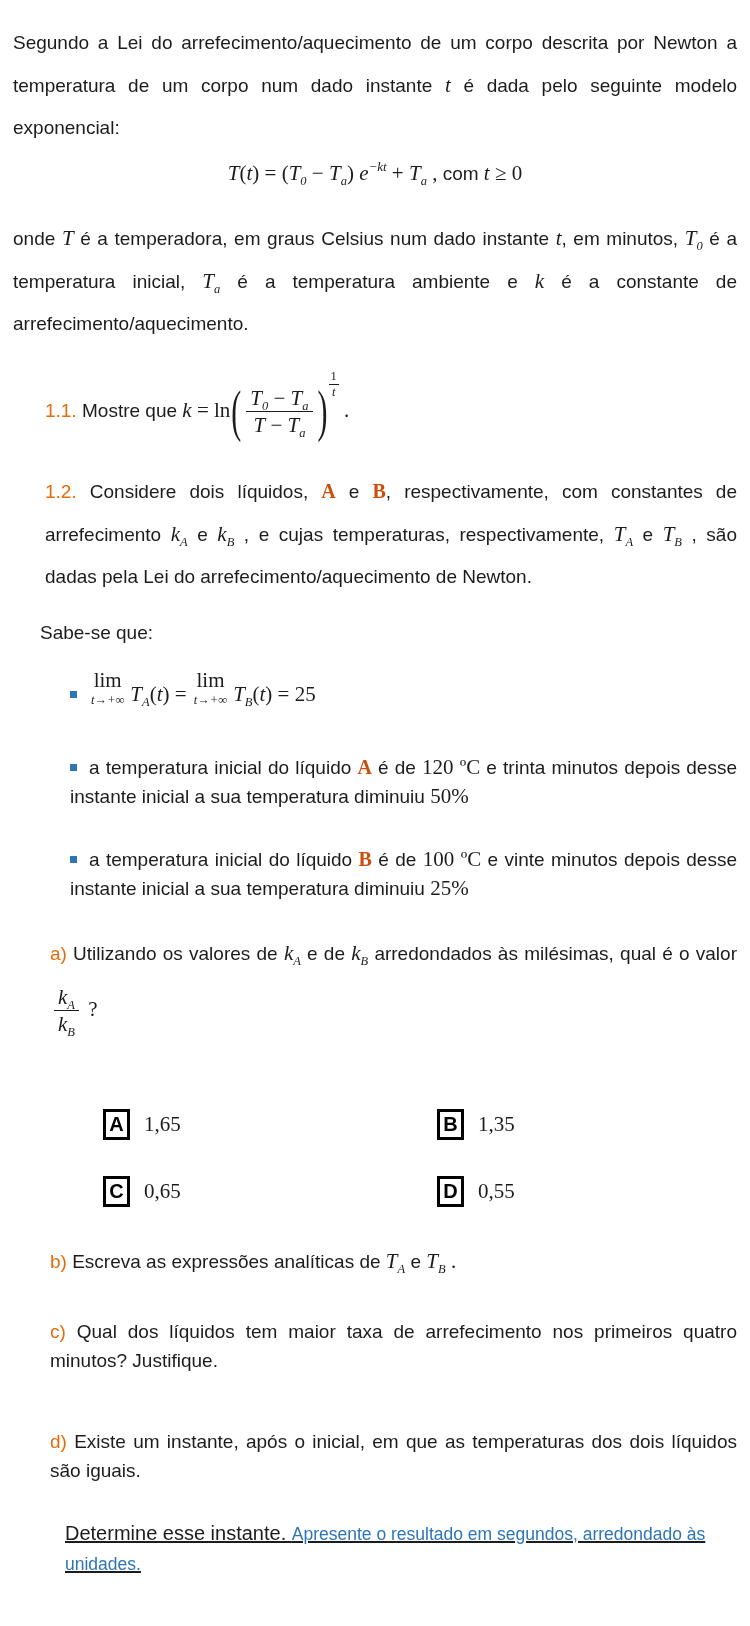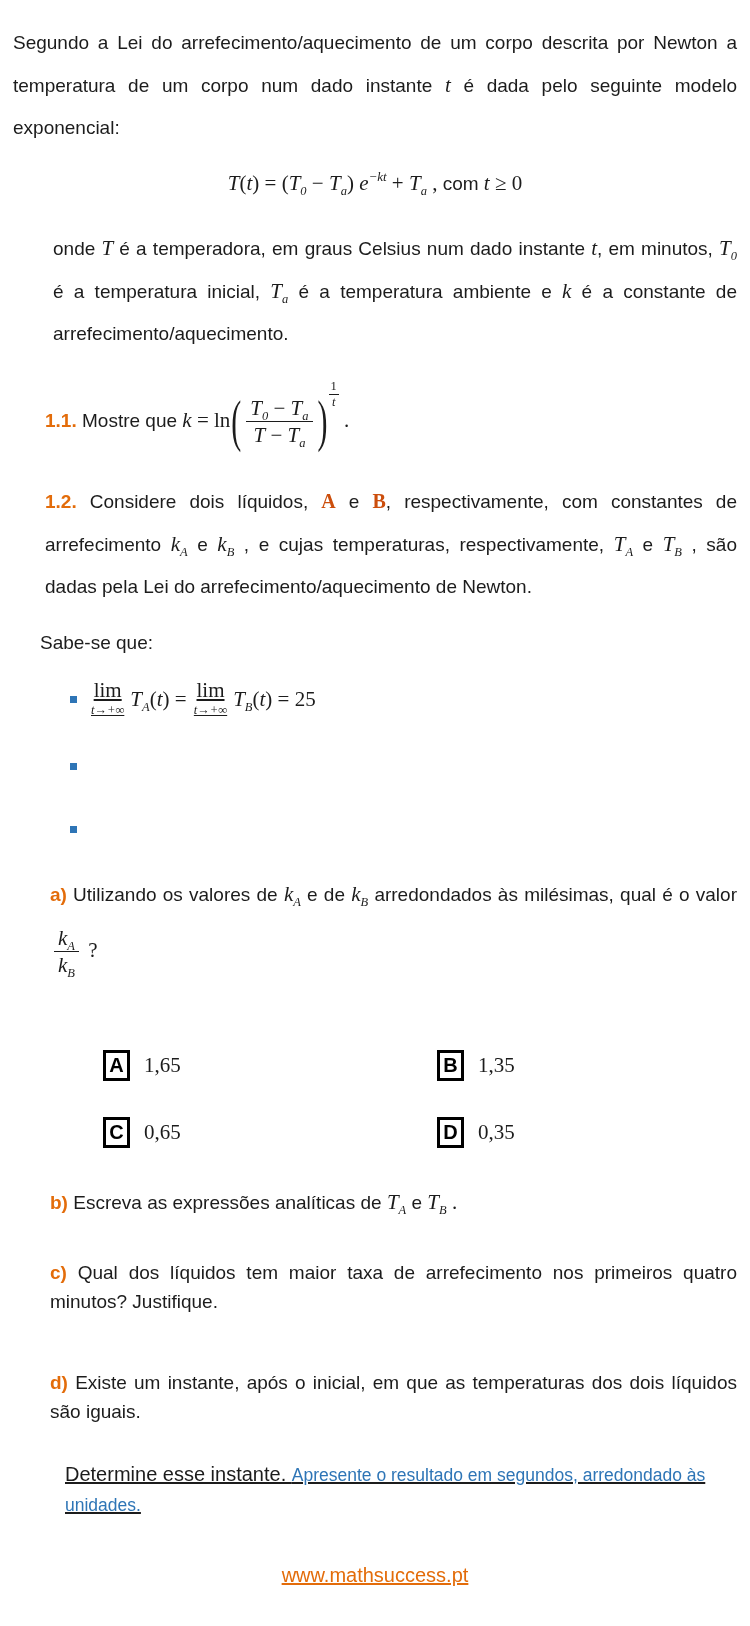--- a/index.html
+++ b/index.html
@@ -17,48 +17,48 @@
     padding:22px 13px 0 13px;overflow:hidden;
   }
   .para{font-size:19px;line-height:42px;text-align:justify;margin:0;}
   .tight{line-height:29px;}
   .center{text-align:center;}
 
   
   .sg-t{}
   .sg-m{font-family:"Liberation Serif",serif;font-style:italic;font-size:21px;}
   .sg-n{font-family:"Liberation Serif",serif;font-size:21px;}
-  .sg-o{color:var(--orange);font-weight:bold;}
+  .sg-o{color:var(--orange);font-weight:normal;}
   .sg-ob{font-family:"Liberation Serif",serif;font-weight:bold;color:var(--serif-label-orange);font-size:20px;}
   .sg-b{color:var(--blue);font-size:17.5px;}
   .sg-m sub,.sg-n sub{font-family:"Liberation Serif",serif;font-style:italic;font-size:12.5px;line-height:0;vertical-align:-5px;}
   .sg-m sup,.sg-n sup{font-family:"Liberation Serif",serif;font-style:italic;font-size:13px;line-height:0;vertical-align:9px;}
 
   .frac{display:inline-block;text-align:center;vertical-align:middle;line-height:1.25;margin:16px 4px;}
   .frac .num,.frac .den{display:block;padding:0 4px;}
   .frac .num{border-bottom:1.4px solid var(--body-text);}
 
   .bigp{font-family:"Liberation Serif",serif;font-size:30px;display:inline-block;
         transform:scaleY(1.9);vertical-align:middle;margin:0 1px;line-height:1;}
 
   .supfrac{display:inline-block;text-align:center;vertical-align:middle;position:relative;top:-27px;
            font-family:"Liberation Serif",serif;font-size:12.5px;line-height:1.15;}
   .supfrac .num{display:block;border-bottom:1px solid var(--body-text);padding:0 2px;}
   .supfrac .den{display:block;font-style:italic;}
 
-  .limw{display:inline-block;text-align:center;vertical-align:middle;margin:0 6px 5px 2px;line-height:1;text-decoration:underline;}
+  .limw{display:inline-block;text-align:center;vertical-align:middle;margin:0 6px 16px 2px;line-height:1;}
   .limw .limtop{display:block;font-family:"Liberation Serif",serif;font-size:21px;}
   .limw .limunder{display:block;font-family:"Liberation Serif",serif;font-style:italic;font-size:12.5px;margin-top:3px;}
 
   .sq{display:inline-block;width:7px;height:7px;background:var(--blue);margin:0 12px 3px 0;vertical-align:middle;}
 
   
   .p1{margin-top:0;}
-  .formula1{margin-top:18px;text-align:center;line-height:1.6;}
-  .p2{margin-top:26px;margin-left:40px;}
+  .formula1{margin-top:8px;text-align:center;line-height:1.6;}
+  .p2{margin-top:26px;}
   .s11{margin-top:24px;padding-left:32px;text-align:left;}
   .s12{margin-top:16px;padding-left:32px;}
   .sabese{margin-top:14px;padding-left:27px;text-align:left;}
   .blim{margin-top:16px;padding-left:57px;text-align:left;line-height:1.2;}
   .b2{margin-top:30px;padding-left:57px;}
   .b3{margin-top:34px;padding-left:57px;}
   .qa{margin-top:36px;padding-left:37px;}
   .options{margin-top:56px;display:grid;grid-template-columns:334px 1fr;row-gap:36px;padding-left:90px;}
   .opt{display:flex;align-items:center;gap:14px;}
   .optbox{display:inline-flex;align-items:center;justify-content:center;width:27px;height:31px;
@@ -81,42 +81,42 @@
 <p class="para p2"><span class="sg-t">onde </span><span class="sg-m">T</span><span class="sg-t"> é a temperadora, em graus Celsius num dado instante </span><span class="sg-m">t</span><span class="sg-t">, em minutos, </span><span class="sg-m">T<sub>0</sub></span><span class="sg-t"> é a temperatura inicial, </span><span class="sg-m">T<sub>a</sub></span><span class="sg-t"> é a temperatura ambiente e </span><span class="sg-m">k</span><span class="sg-t"> é a constante de arrefecimento/aquecimento.</span></p>
 
 <div class="para s11"><span class="sg-o">1.1.</span><span class="sg-t"> Mostre que </span><span class="sg-m">k</span><span class="sg-n"> = ln</span><span class="bigp">(</span><span class="frac"><span class="num"><span class="sg-m">T<sub>0</sub></span><span class="sg-n"> − </span><span class="sg-m">T<sub>a</sub></span></span><span class="den"><span class="sg-m">T</span><span class="sg-n"> − </span><span class="sg-m">T<sub>a</sub></span></span></span><span class="bigp">)</span><span class="supfrac"><span class="num">1</span><span class="den">t</span></span><span class="sg-n"> .</span></div>
 
 <p class="para s12"><span class="sg-o">1.2.</span><span class="sg-t"> Considere dois líquidos, </span><span class="sg-ob">A</span><span class="sg-t"> e </span><span class="sg-ob">B</span><span class="sg-t">, respectivamente, com constantes de arrefecimento </span><span class="sg-m">k<sub>A</sub></span><span class="sg-t"> e </span><span class="sg-m">k<sub>B</sub></span><span class="sg-t"> , e cujas temperaturas, respectivamente, </span><span class="sg-m">T<sub>A</sub></span><span class="sg-t"> e </span><span class="sg-m">T<sub>B</sub></span><span class="sg-t"> , são dadas pela Lei do arrefecimento/aquecimento de Newton.</span></p>
 
 <p class="para sabese"><span class="sg-t">Sabe-se que:</span></p>
 
 <p class="para blim"><span class="sq"></span><span><span class="limw"><span class="limtop">lim</span><span class="limunder">t→+∞</span></span><span class="sg-m">T<sub>A</sub></span><span class="sg-n">(</span><span class="sg-m">t</span><span class="sg-n">) = </span><span class="limw"><span class="limtop">lim</span><span class="limunder">t→+∞</span></span><span class="sg-m">T<sub>B</sub></span><span class="sg-n">(</span><span class="sg-m">t</span><span class="sg-n">) = 25</span></span></p>
 
-<p class="para tight b2"><span class="sq"></span></p>
+<p class="para tight b2"><span class="sq"></span><span><span class="sg-t">a temperatura inicial do líquido </span><span class="sg-ob">A</span><span class="sg-t"> é de </span><span class="sg-n">120 ºC</span><span class="sg-t"> e trinta minutos depois desse instante inicial a sua temperatura diminuiu </span><span class="sg-n">50%</span></span></p>
 
-<p class="para tight b3"><span class="sq"></span></p>
+<p class="para tight b3"><span class="sq"></span><span><span class="sg-t">a temperatura inicial do líquido </span><span class="sg-ob">B</span><span class="sg-t"> é de </span><span class="sg-n">100 ºC</span><span class="sg-t"> e vinte minutos depois desse instante inicial a sua temperatura diminuiu </span><span class="sg-n">25%</span></span></p>
 
 <p class="para tight qa"><span class="sg-o">a)</span><span class="sg-t"> Utilizando os valores de </span><span class="sg-m">k<sub>A</sub></span><span class="sg-t"> e de </span><span class="sg-m">k<sub>B</sub></span><span class="sg-t"> arredondados às milésimas, qual é o valor </span><span class="frac"><span class="num"><span class="sg-m">k<sub>A</sub></span></span><span class="den"><span class="sg-m">k<sub>B</sub></span></span></span><span class="sg-n"> ?</span></p>
 
 <div class="options">
   <div class="opt">
     <span class="optbox">A</span>
     <span class="optval">1,65</span>
   </div>
   <div class="opt">
     <span class="optbox">B</span>
     <span class="optval">1,35</span>
   </div>
   <div class="opt">
     <span class="optbox">C</span>
     <span class="optval">0,65</span>
   </div>
   <div class="opt">
     <span class="optbox">D</span>
-    <span class="optval">0,35</span>
+    <span class="optval">0,55</span>
   </div>
 </div>
 
 <p class="para tight qb"><span class="sg-o">b)</span><span class="sg-t"> Escreva as expressões analíticas de </span><span class="sg-m">T<sub>A</sub></span><span class="sg-t"> e </span><span class="sg-m">T<sub>B</sub></span><span class="sg-n"> .</span></p>
 
 <p class="para tight qc"><span class="sg-o">c)</span><span class="sg-t"> Qual dos líquidos tem maior taxa de arrefecimento nos primeiros quatro minutos? Justifique.</span></p>
 
 <p class="para tight qd"><span class="sg-o">d)</span><span class="sg-t"> Existe um instante, após o inicial, em que as temperaturas dos dois líquidos são iguais.</span></p>
 
 <p class="para tight determine"><span class="sg-t">Determine esse instante. </span><span class="sg-b">Apresente o resultado em segundos, arredondado às unidades.</span></p>

